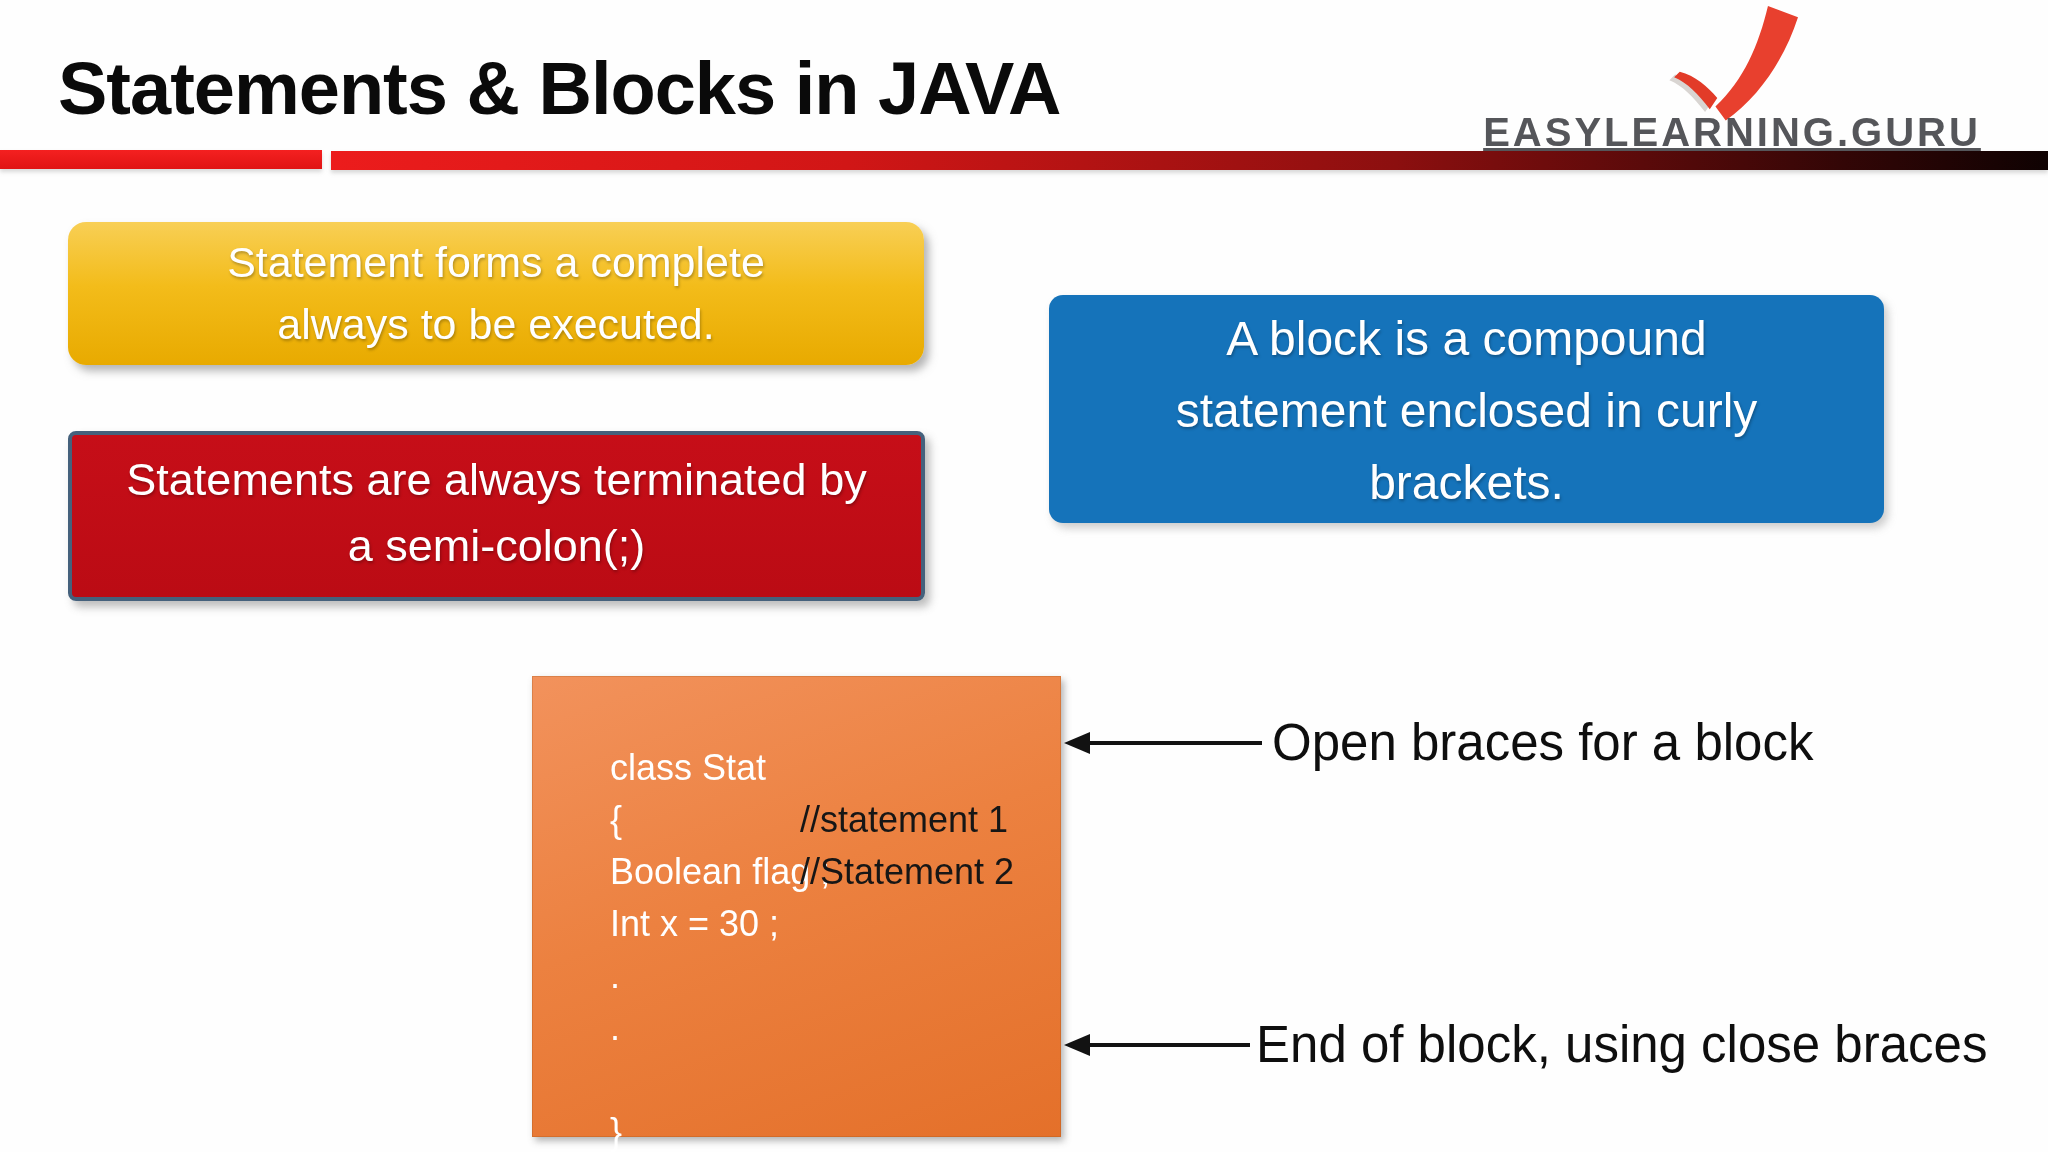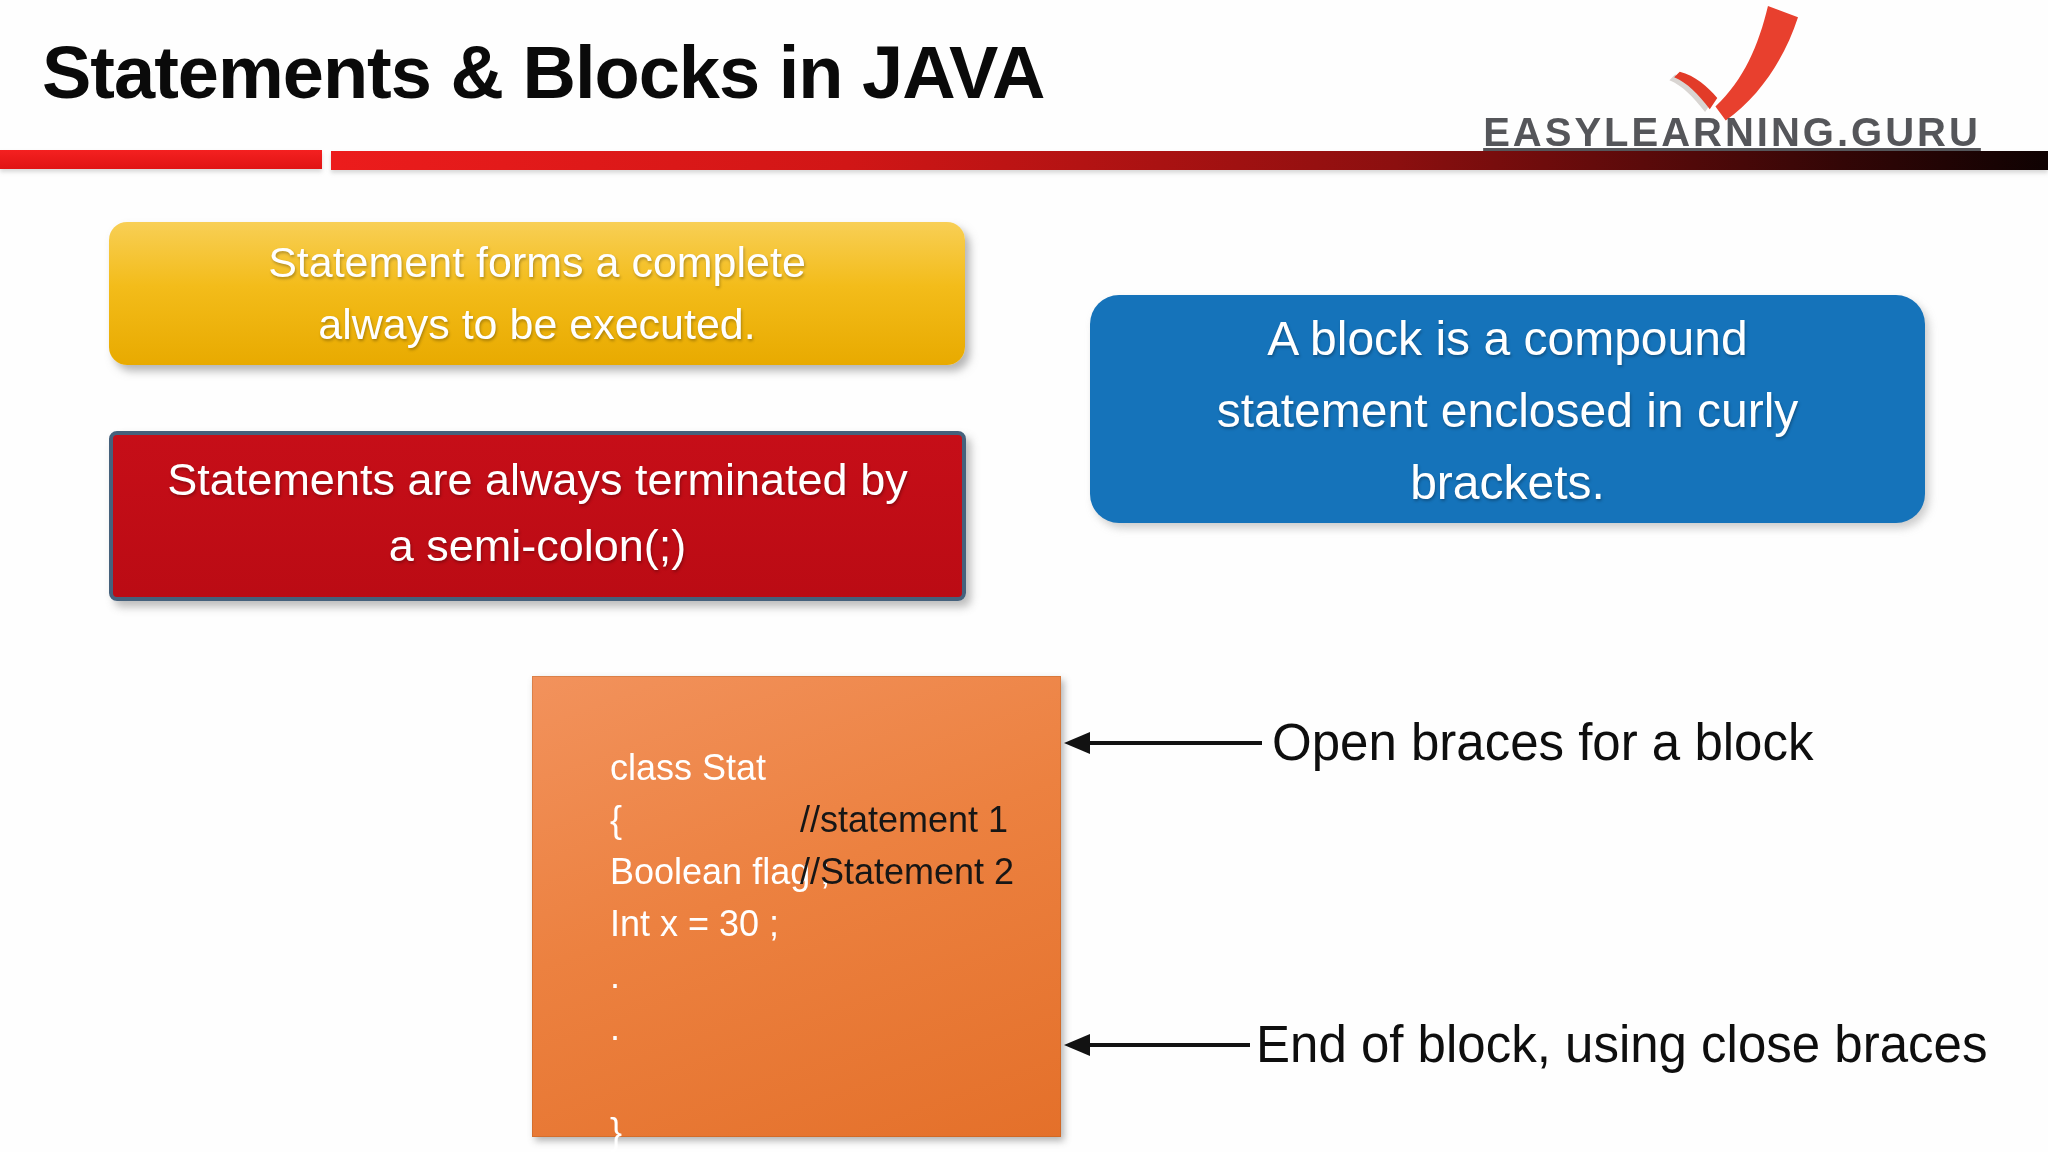--- a/index.html
+++ b/index.html
@@ -1,48 +1,48 @@
 <!DOCTYPE html>
 <html><head>
 <meta charset="utf-8">
 <style>
   html,body{margin:0;padding:0;background:#ffffff;}
   body{width:2048px;height:1152px;overflow:hidden;font-family:"Liberation Sans",sans-serif;}
   .slide{position:relative;width:2048px;height:1152px;background:#fefefe;}
 
   
-  .title{position:absolute;left:42px;top:30px;margin:0;font-size:74px;font-weight:bold;
+  .title{position:absolute;left:42px;top:30px;margin:16px;font-size:74px;font-weight:bold;
          color:#0a0a0a;letter-spacing:-1px;white-space:nowrap;}
 
   
   .divider-left{position:absolute;left:0;top:150px;width:322px;height:19px;
       background:linear-gradient(180deg,#f42020 0%,#e01414 100%);
       box-shadow:0 3px 4px rgba(150,150,150,.35);}
   .divider-right{position:absolute;left:331px;top:151px;width:1717px;height:19px;
       background:linear-gradient(90deg,#ec1c1c 0%,#d11616 30%,#8c0f0f 62%,#330606 88%,#0f0202 100%);
       box-shadow:0 3px 4px rgba(150,150,150,.35);}
 
   
   .logo-mark{position:absolute;left:1662px;top:6px;width:150px;height:122px;}
   .logo-text{position:absolute;left:1452px;top:110px;width:560px;font-size:40px;font-weight:bold;
       letter-spacing:3px;color:#55565a;text-align:center;white-space:nowrap;text-decoration:underline;}
 
   
   .box{position:absolute;color:#ffffff;text-align:center;
-       text-shadow:1px 2px 3px rgba(0,0,0,.28);margin-left:41px;}
+       text-shadow:1px 2px 3px rgba(0,0,0,.28);}
   .box-yellow{left:68px;top:222px;width:856px;height:143px;border-radius:18px;
       background:linear-gradient(180deg,#f8cf55 0%,#f3bc1a 45%,#e8aa00 100%);
       box-shadow:5px 6px 9px rgba(110,110,110,.5);
       font-size:43px;line-height:62px;padding-top:9px;box-sizing:border-box;}
   .box-red{left:68px;top:431px;width:857px;height:170px;border-radius:8px;
       background:linear-gradient(180deg,#c60e18 0%,#bb0b14 100%);
       border:4px solid #45617c;box-sizing:border-box;
       box-shadow:5px 6px 9px rgba(110,110,110,.45);
       font-size:45px;line-height:66px;padding-top:12px;}
-  .box-blue{left:1049px;top:295px;width:835px;height:228px;border-radius:29px;
+  .box-blue{left:1049px;top:295px;width:835px;height:228px;border-radius:14px;
       background:#1573ba;box-sizing:border-box;
       box-shadow:4px 5px 8px rgba(130,130,130,.4);
       font-size:48px;line-height:72px;padding-top:8px;}
 
   
   .code-box{position:absolute;left:532px;top:676px;width:529px;height:461px;
       background:linear-gradient(160deg,#f2925c 0%,#ec8140 45%,#e4702a 100%);
       box-shadow:3px 4px 7px rgba(90,90,90,.45), inset 0 0 0 1px rgba(150,80,20,.25);
       box-sizing:border-box;padding:14px 0 0 18px;}
   .code-line{position:relative;height:52px;font-size:36px;line-height:52px;color:#ffffff;

